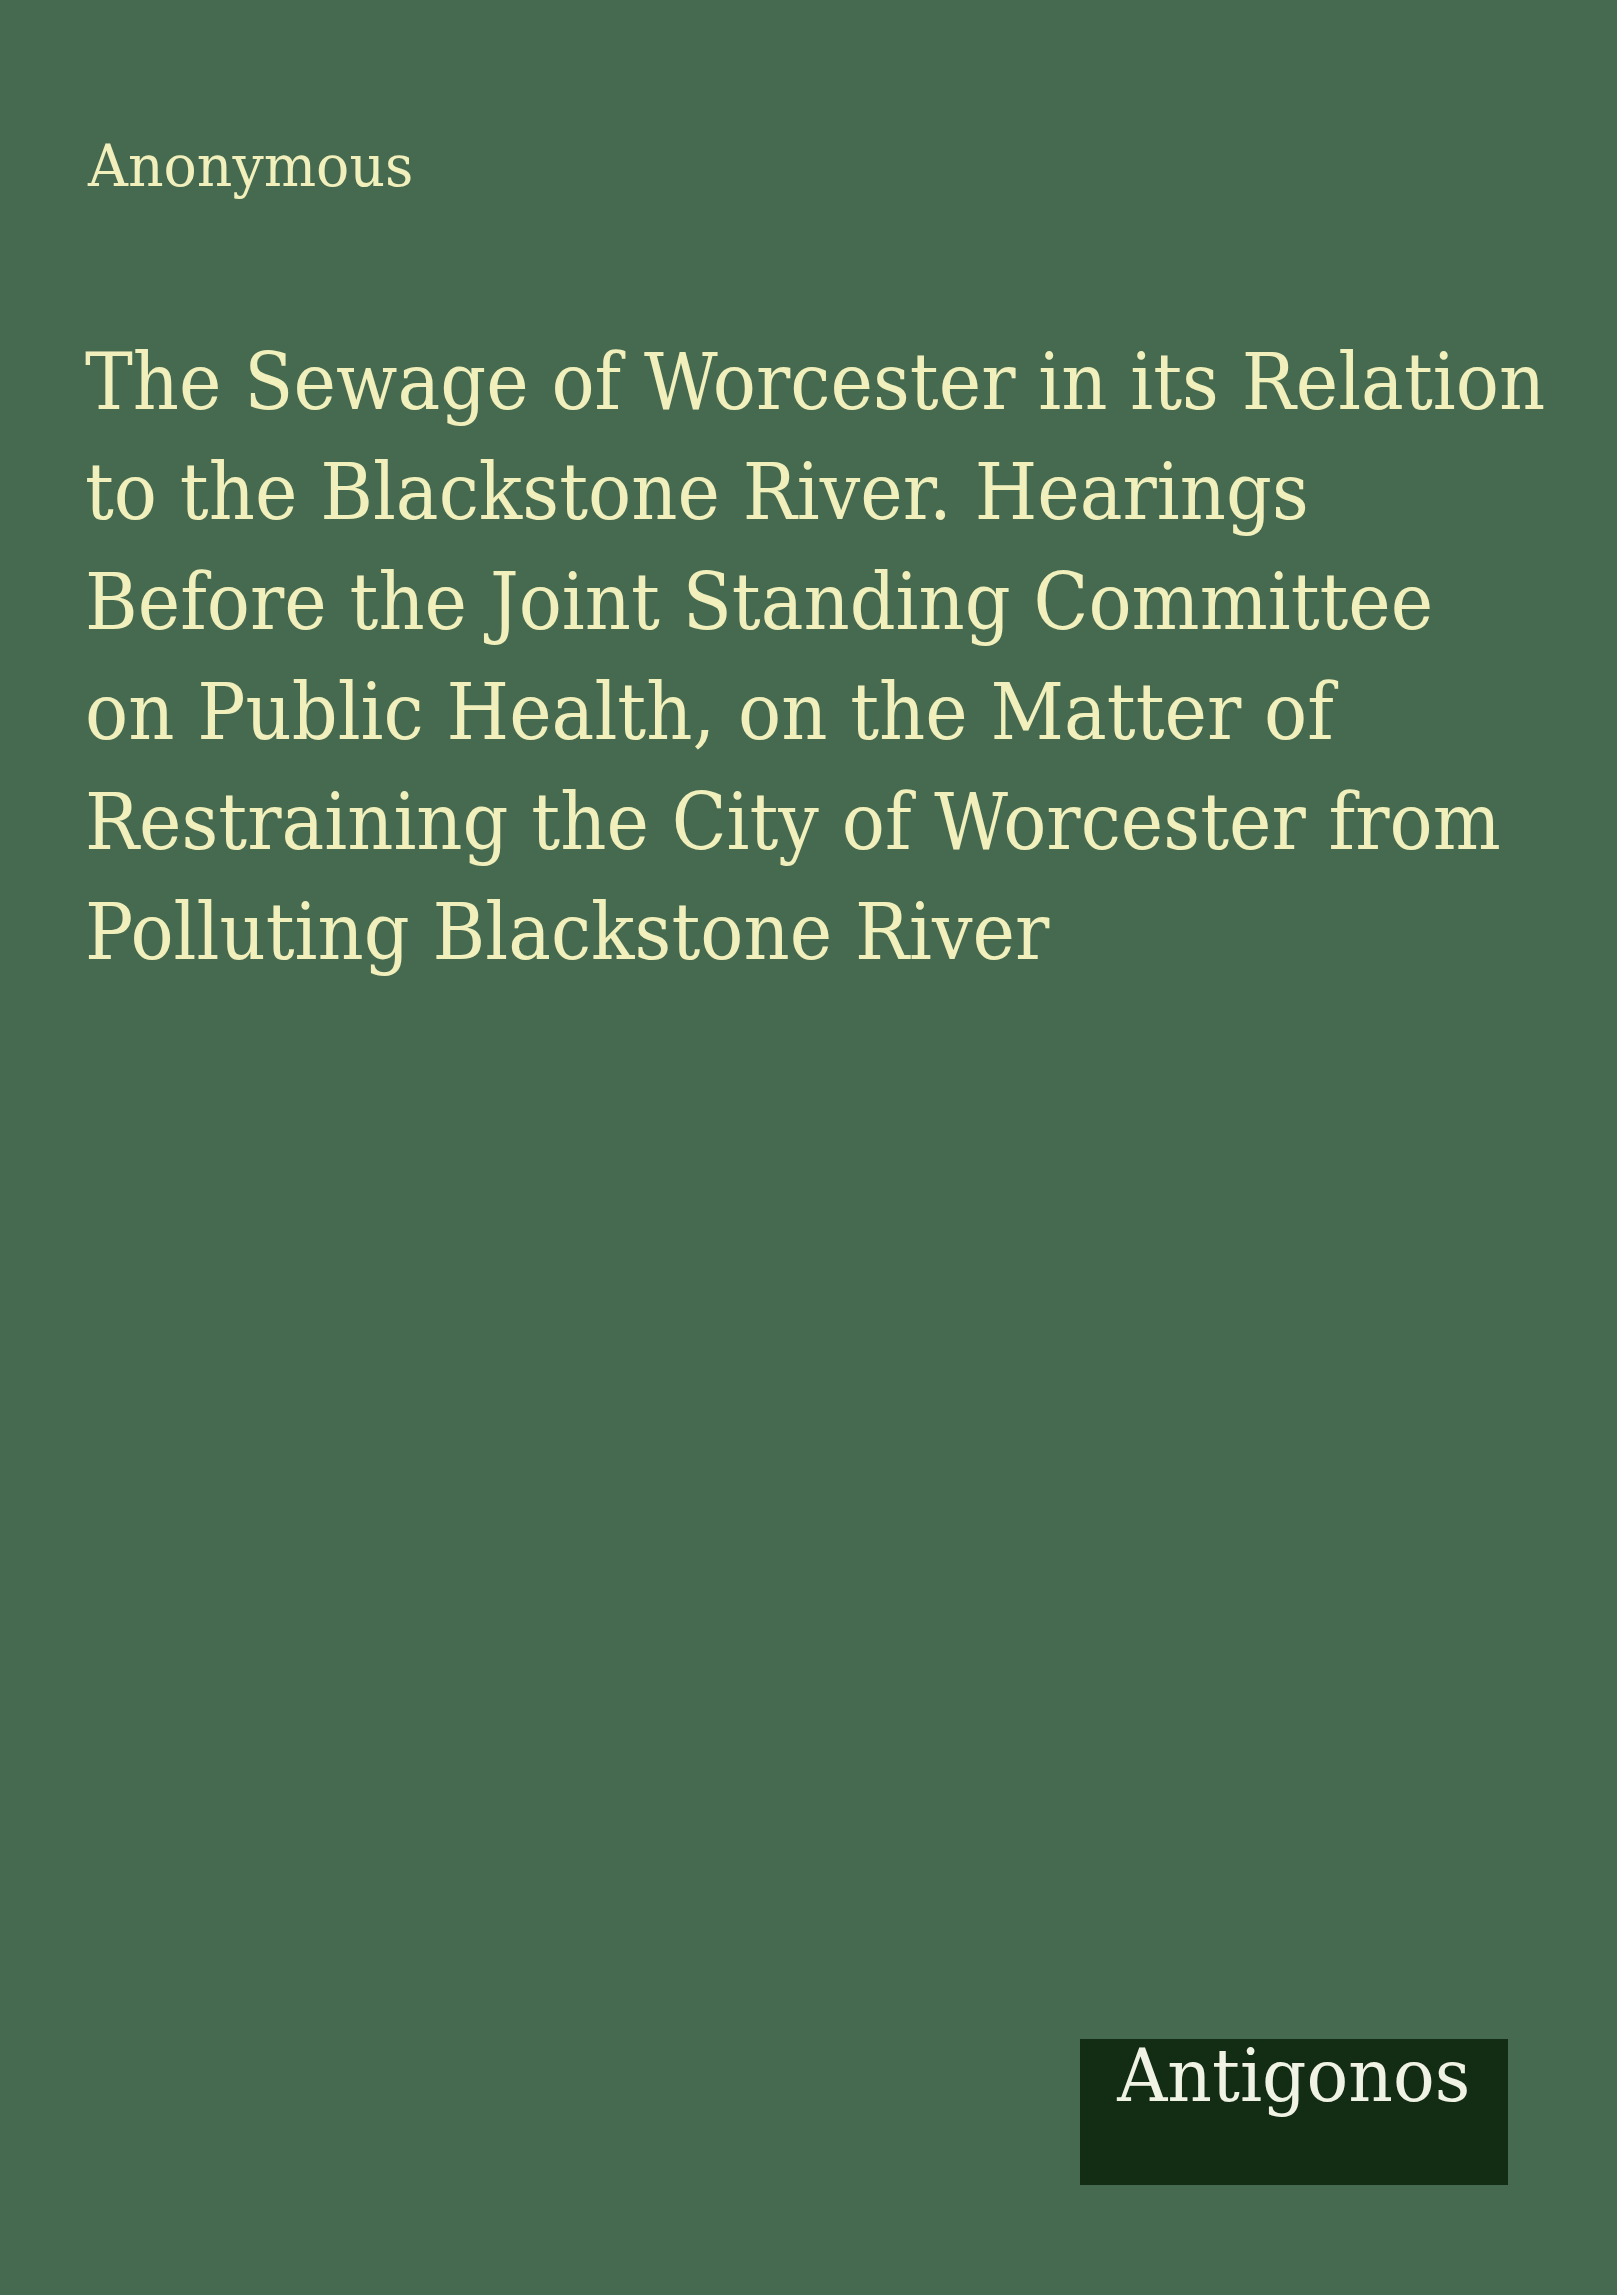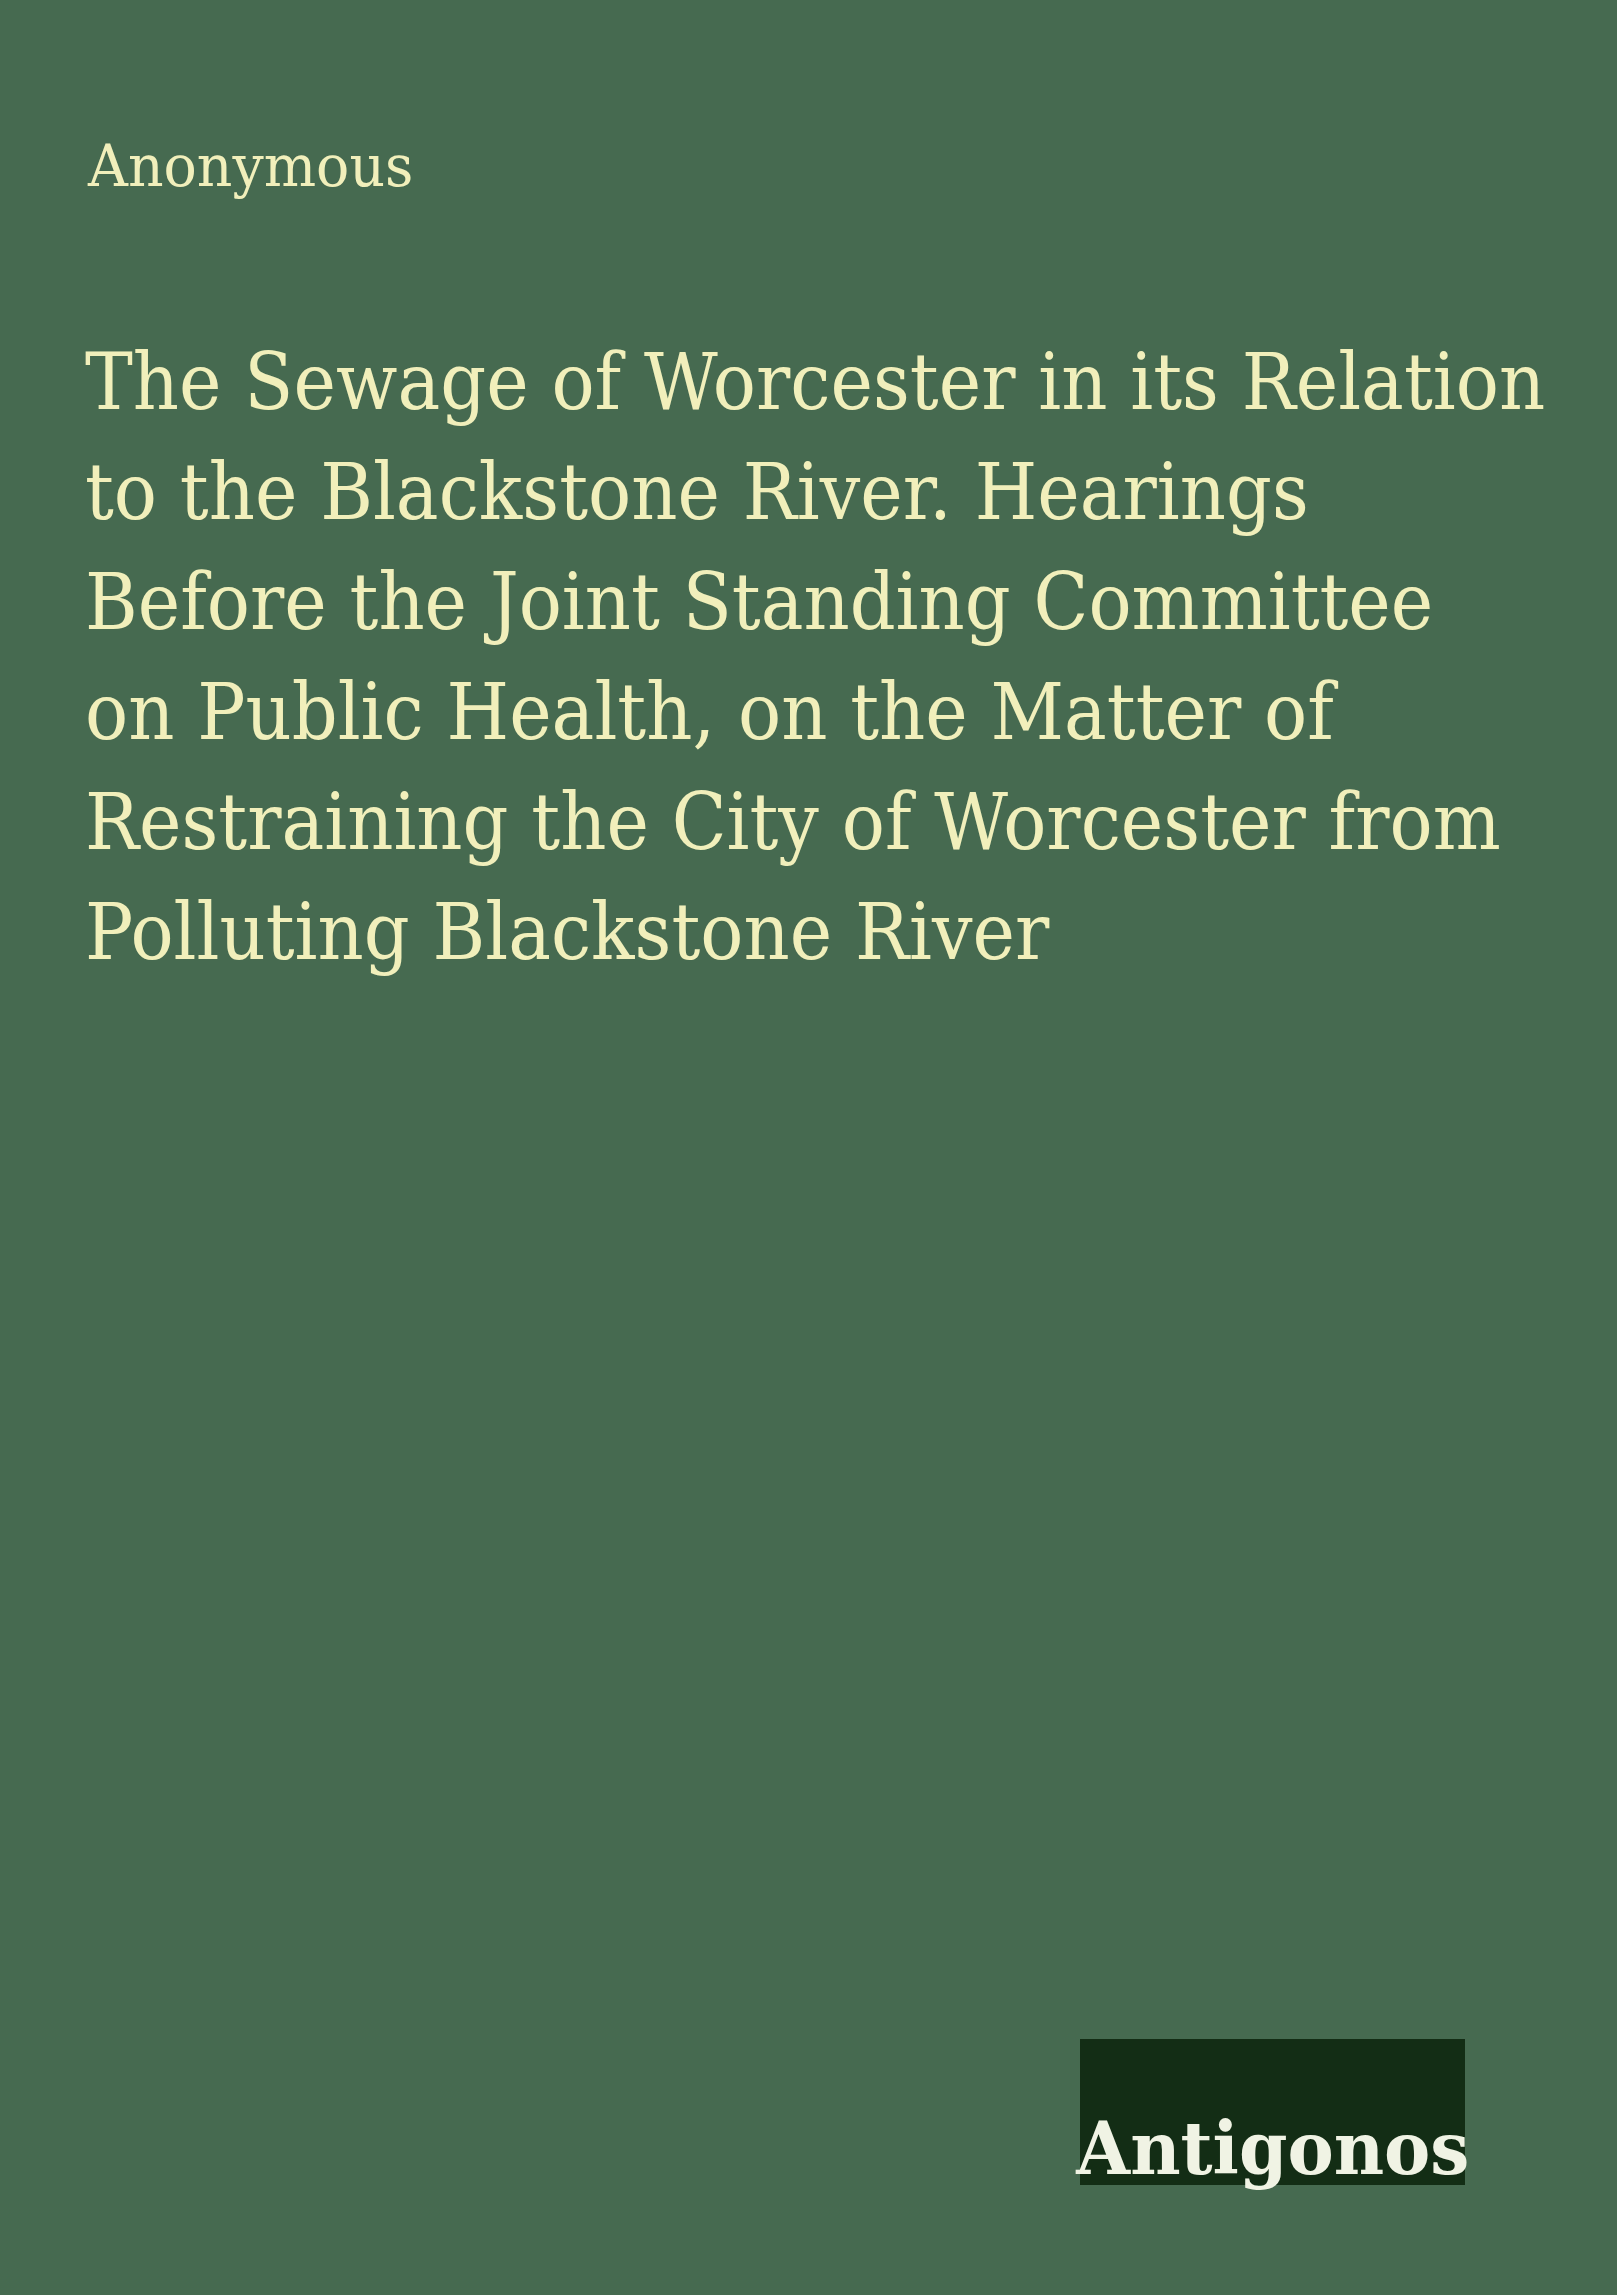--- a/index.html
+++ b/index.html
@@ -41,27 +41,26 @@
   }
 
   .title .title-line {
     white-space: nowrap;
   }
 
   .publisher-box {
     position: absolute;
     left: 1080px;
     top: 2039px;
-    width: 385px;
+    width: 428px;
     height: 146px;
     background: var(--publisher_box, #132D15);
     display: flex;
-    align-items: flex-end;
+    align-items: flex-start;
     justify-content: center;
-    font-weight: bold;
   }
 
   .publisher-name {
     font-size: 73px;
     line-height: 1;
     color: var(--publisher_text, #F0F3E4);
     white-space: nowrap;
     transform: scaleX(0.95);
     transform-origin: 50% 50%;
   }

